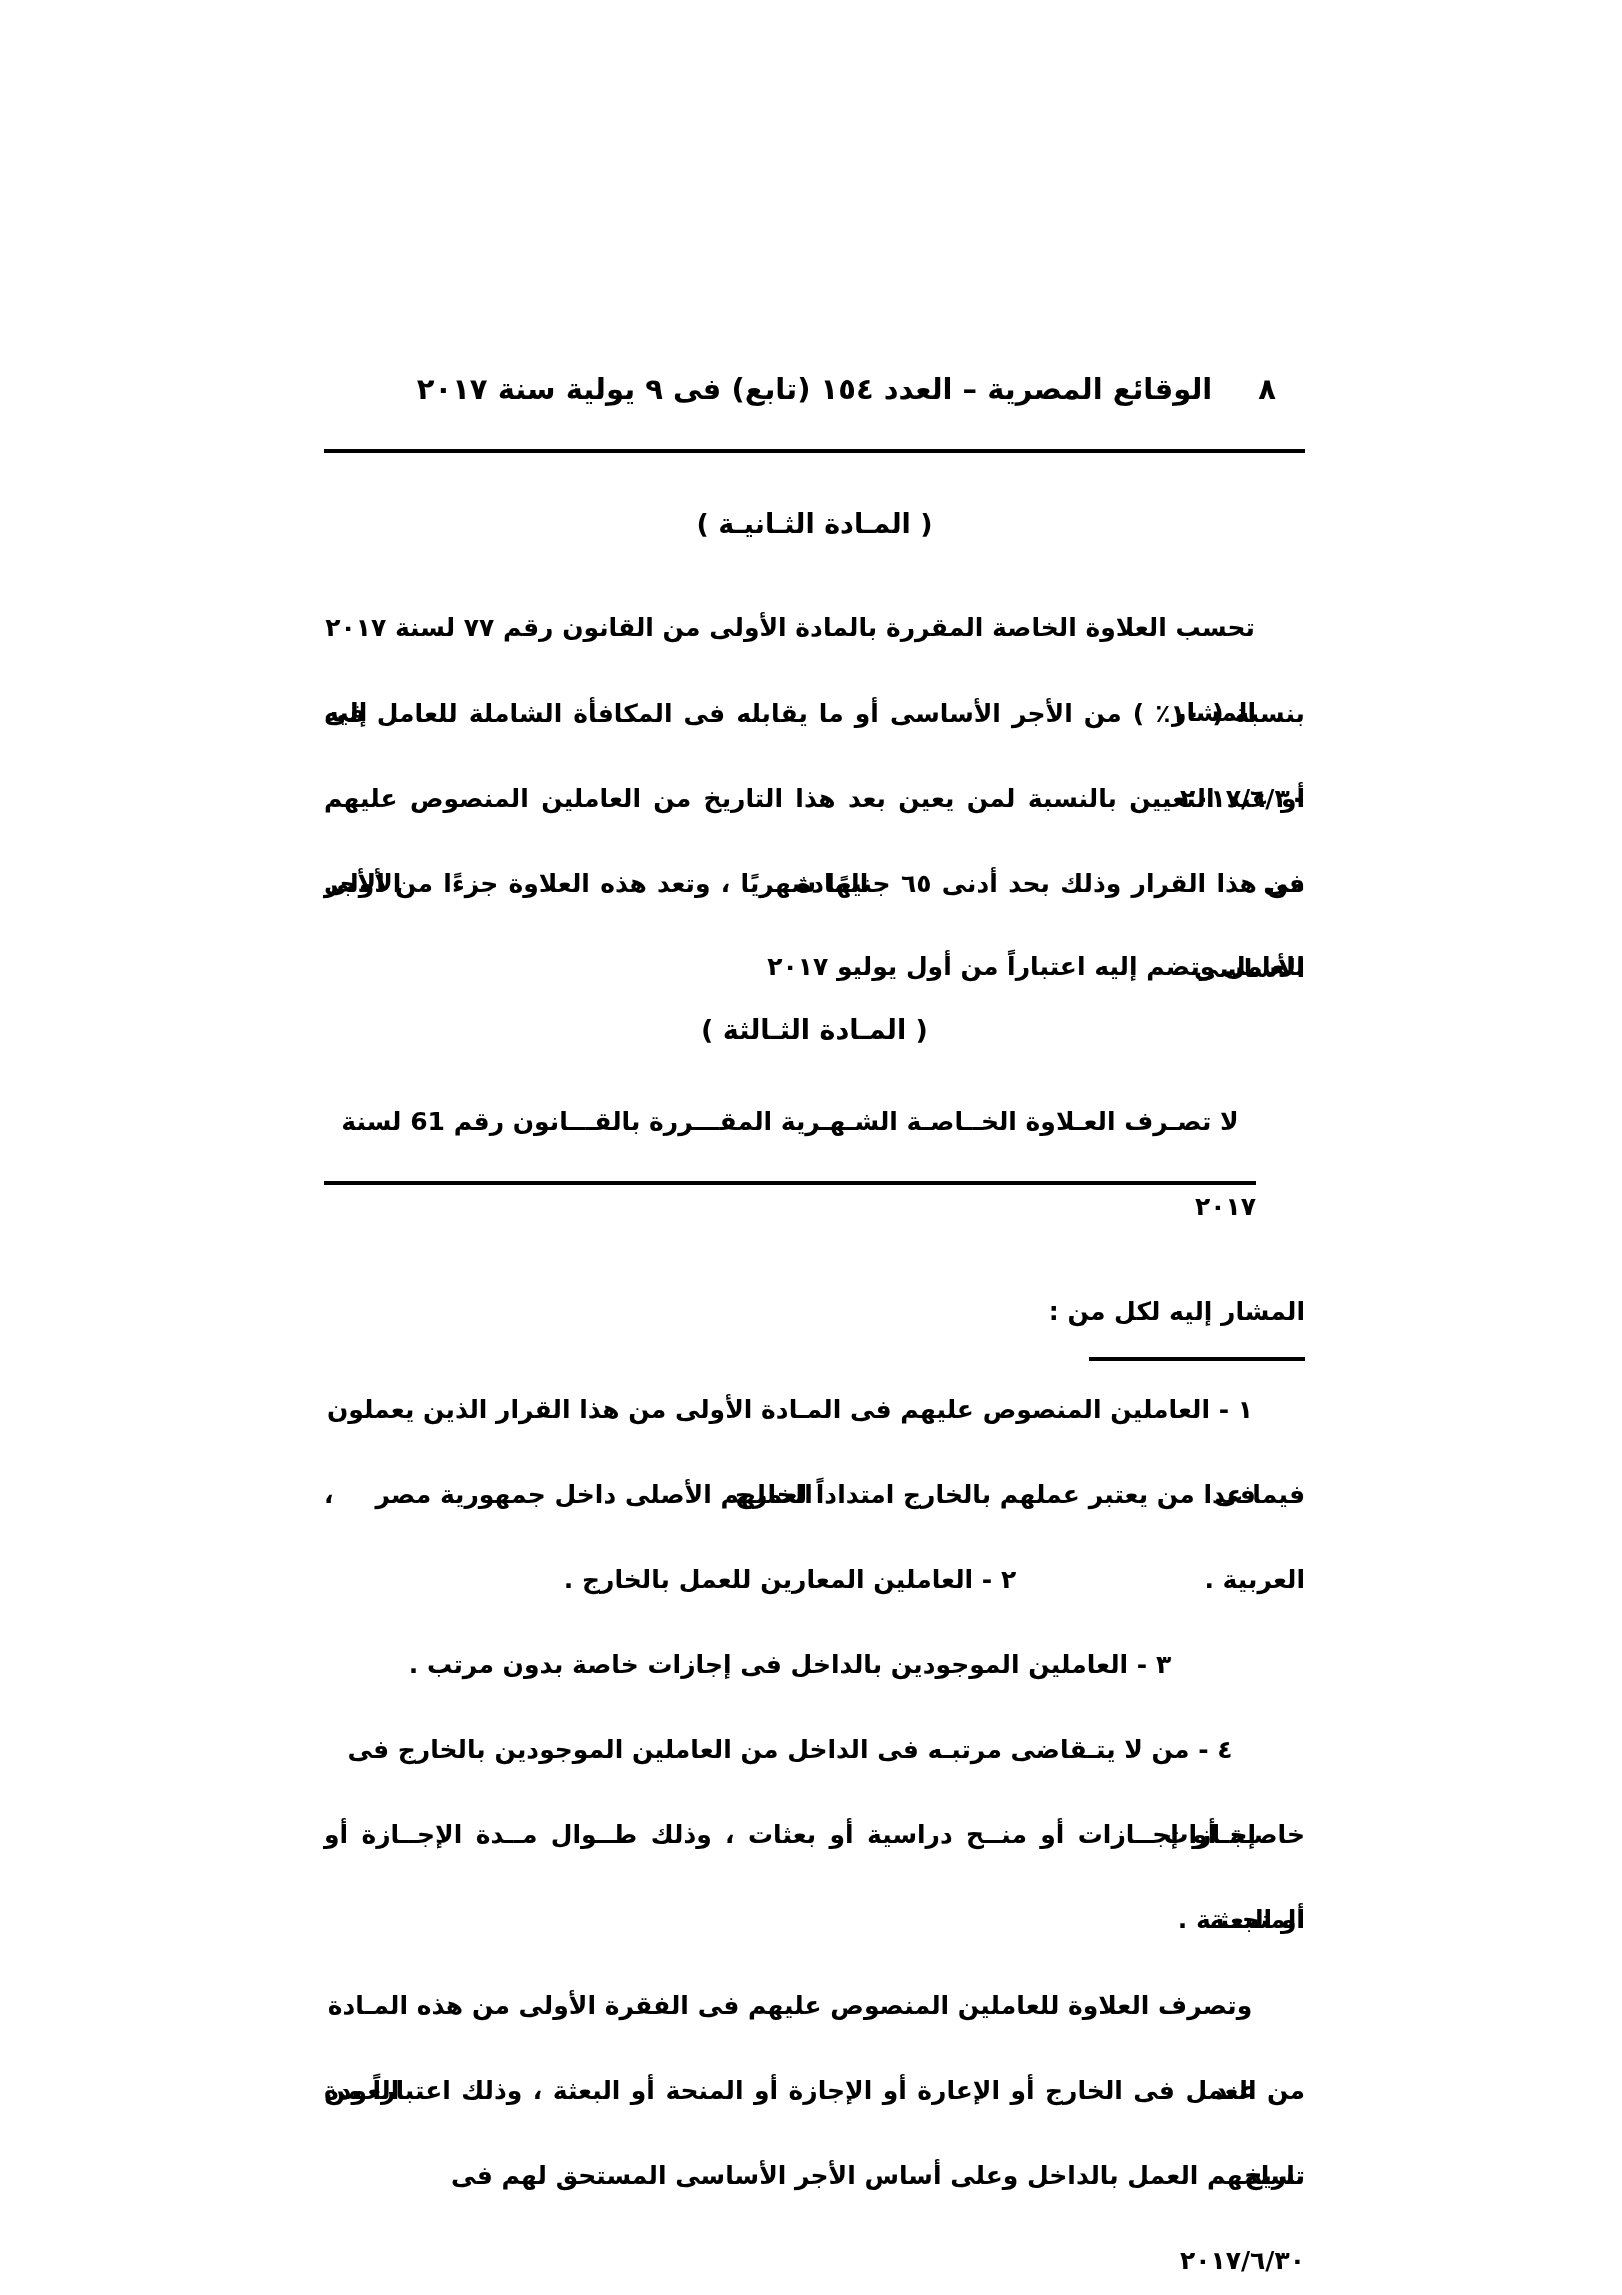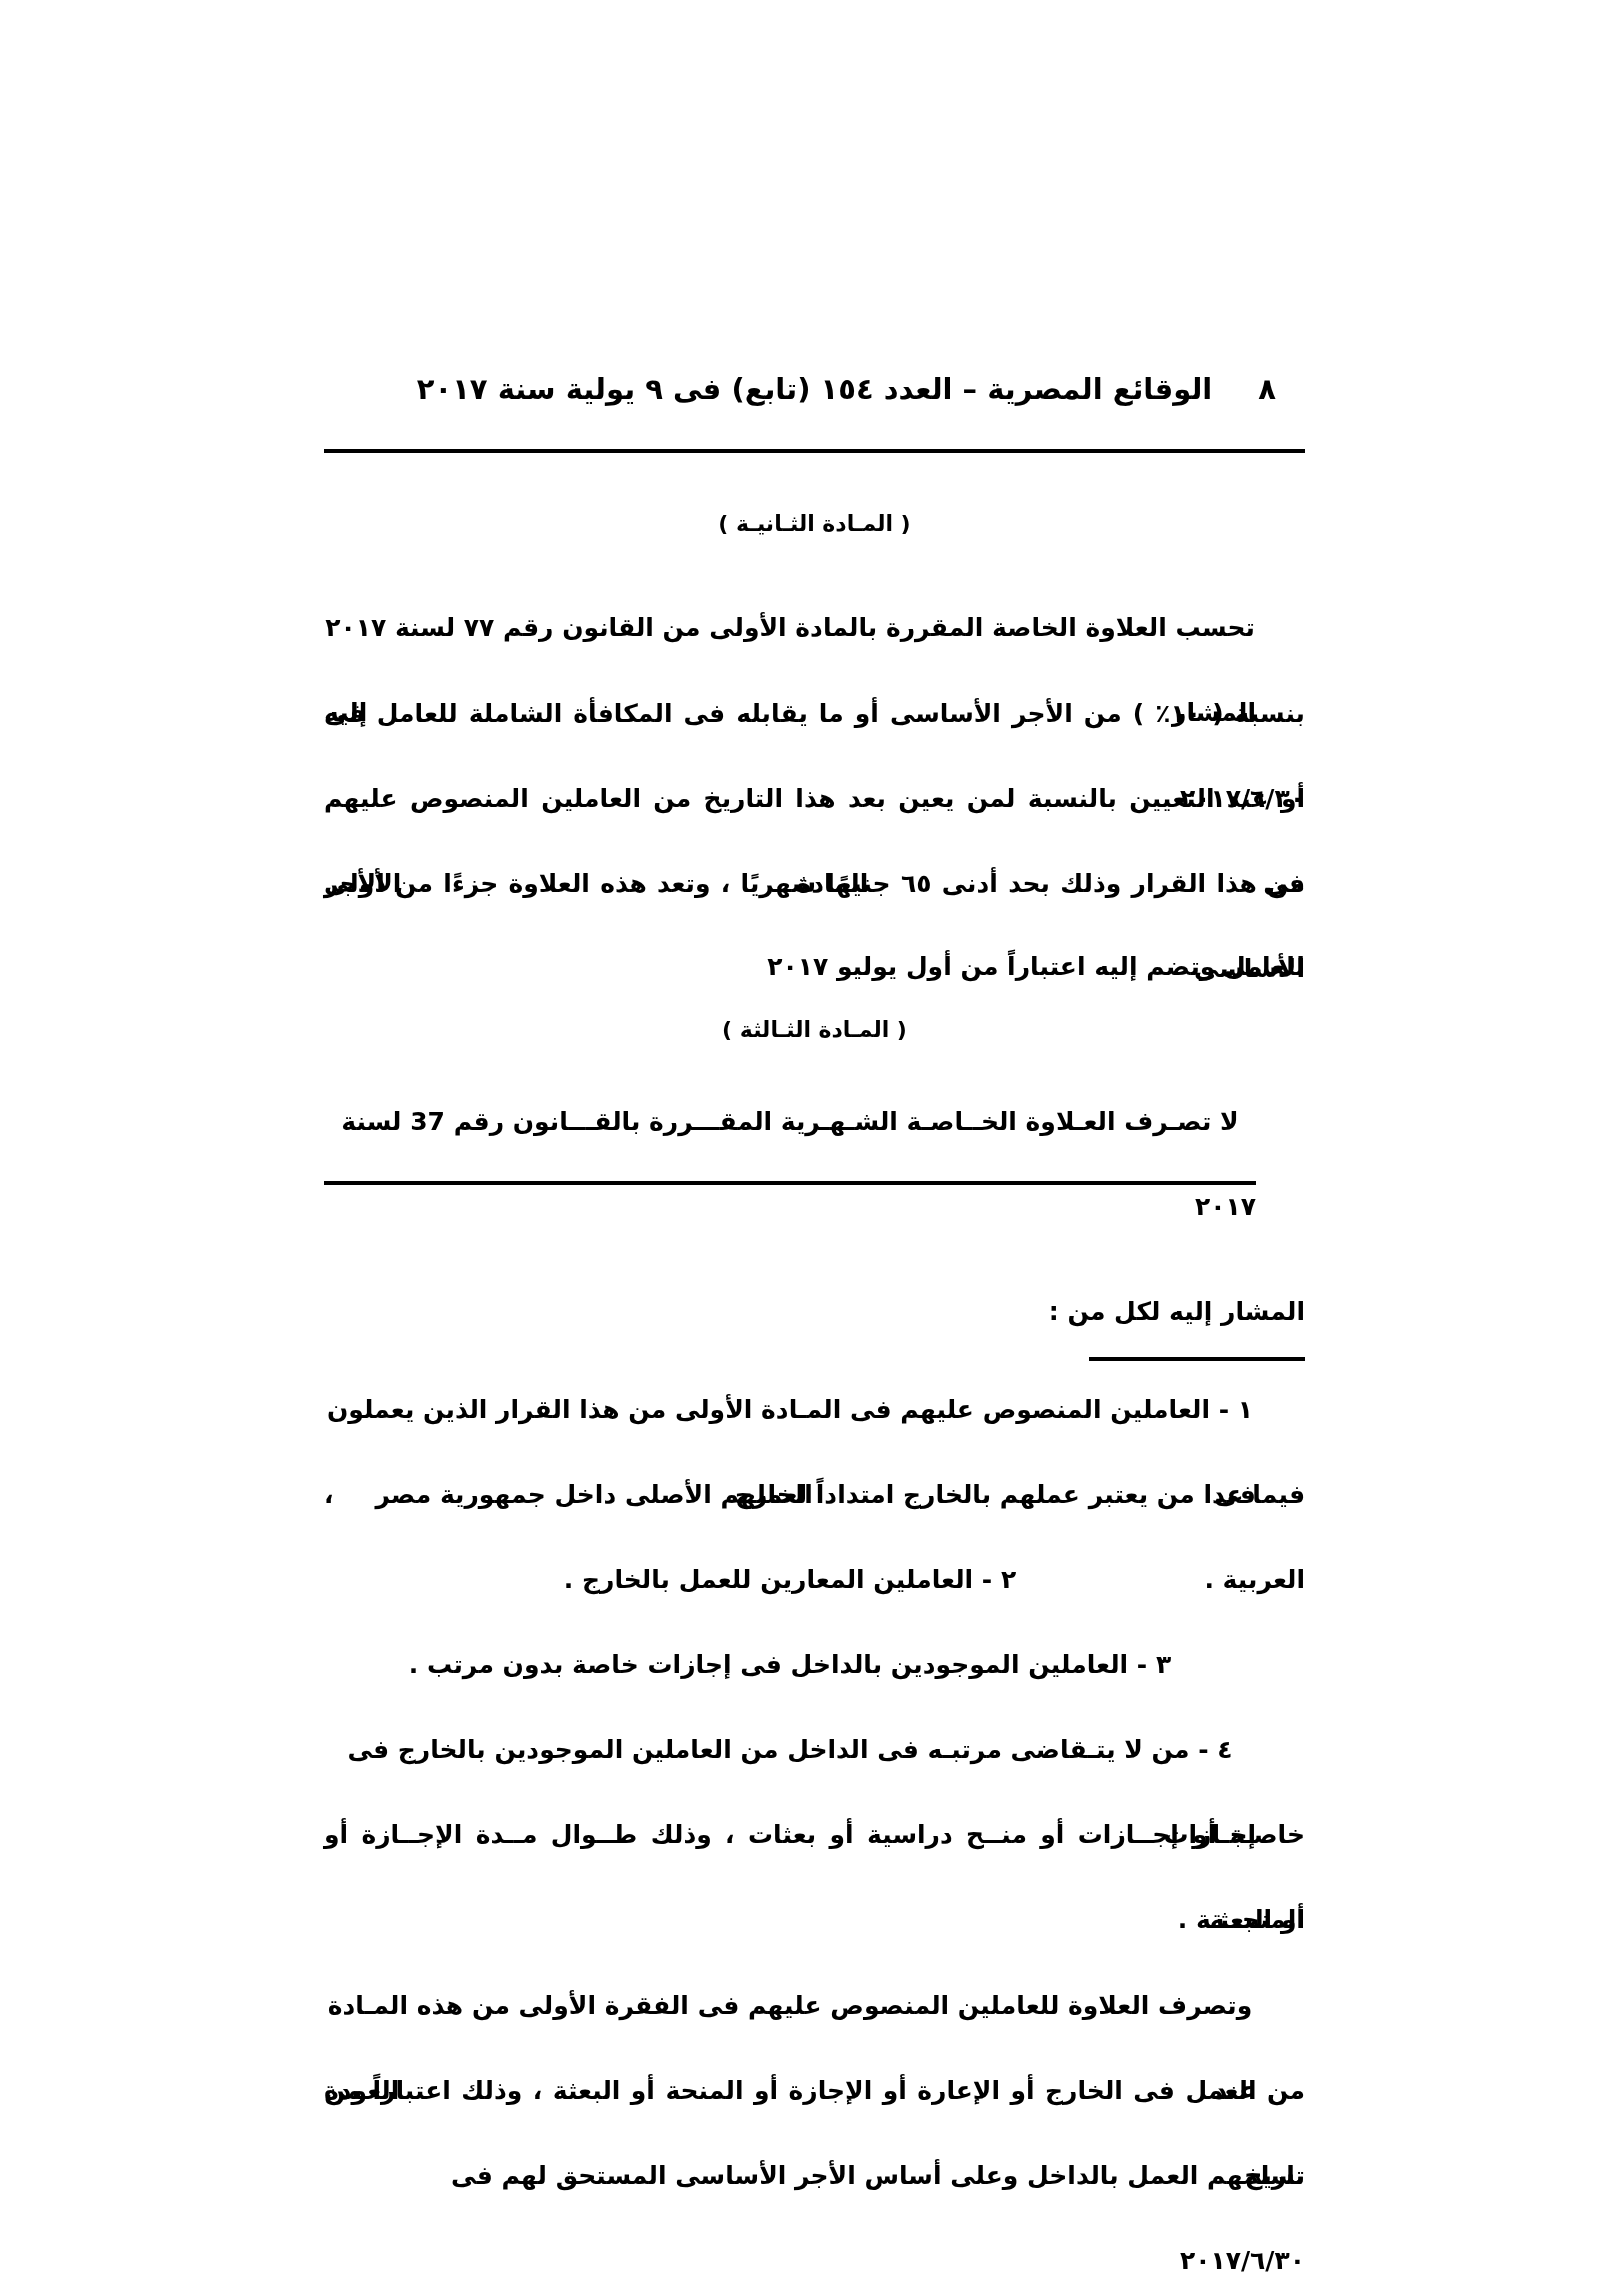--- a/index.html
+++ b/index.html
@@ -54,21 +54,21 @@
     background:#000;
   }
   .h2{
     position:absolute;
     left:0;
     right:0;
     margin:0;
     height:59px;
     line-height:59px;
     text-align:center;
-    font-size:22px;
+    font-size:27px;
     font-weight:bold;
   }
   .line{
     position:absolute;
     left:0;
     right:0;
     height:85px;
     line-height:85px;
     font-size:25px;
     font-weight:bold;
@@ -114,21 +114,21 @@
     <h2 class="h2" style="top:494px">( المـادة الثـانيـة )</h2>
 
     <div class="line full indent" style="top:585px">تحسب العلاوة الخاصة المقررة بالمادة الأولى من القانون رقم ٧٧ لسنة ٢٠١٧ المشار إليه</div>
     <div class="line full" style="top:671px">بنسبة ( ١٠٪ ) من الأجر الأساسى أو ما يقابله فى المكافأة الشاملة للعامل فى ٢٠١٧/٦/٣٠</div>
     <div class="line full" style="top:756px">أو عند التعيين بالنسبة لمن يعين بعد هذا التاريخ من العاملين المنصوص عليهم فى المادة الأولى</div>
     <div class="line full" style="top:841px">من هذا القرار وذلك بحد أدنى ٦٥ جنيهًا شهريًا ، وتعد هذه العلاوة جزءًا من الأجر الأساسى</div>
     <div class="line end" style="top:924px">للعامل وتضم إليه اعتباراً من أول يوليو ٢٠١٧</div>
 
     <h2 class="h2" style="top:1000px">( المـادة الثـالثة )</h2>
 
-    <div class="line full indent" style="top:1079px">لا تصـرف العـلاوة الخــاصـة الشـهـرية المقـــررة بالقـــانون رقم 37 لسنة ٢٠١٧</div>
+    <div class="line full indent" style="top:1079px">لا تصـرف العـلاوة الخــاصـة الشـهـرية المقـــررة بالقـــانون رقم 61 لسنة ٢٠١٧</div>
     <div class="underline-rule u1"></div>
 
     <div class="line end" style="top:1269px">المشار إليه لكل من :</div>
     <div class="underline-rule u2"></div>
 
     <div class="line full indent" style="top:1367px">١ - العاملين المنصوص عليهم فى المـادة الأولى من هذا القرار الذين يعملون فى الخارج ،</div>
     <div class="line end" style="top:1452px">فيما عدا من يعتبر عملهم بالخارج امتداداً لعملهم الأصلى داخل جمهورية مصر العربية .</div>
 
     <div class="line end indent" style="top:1537px">٢ - العاملين المعارين للعمل بالخارج .</div>
 

